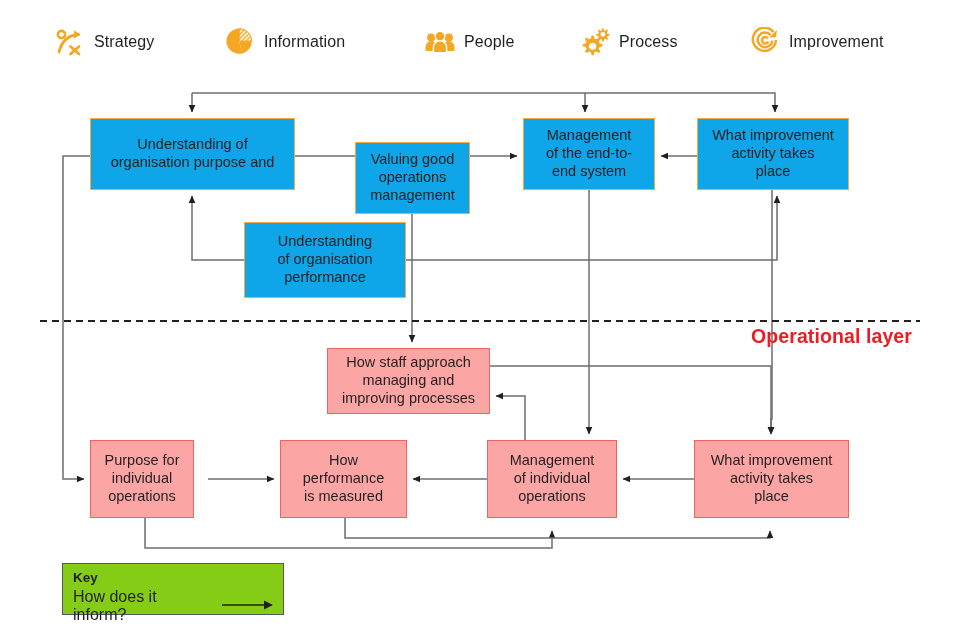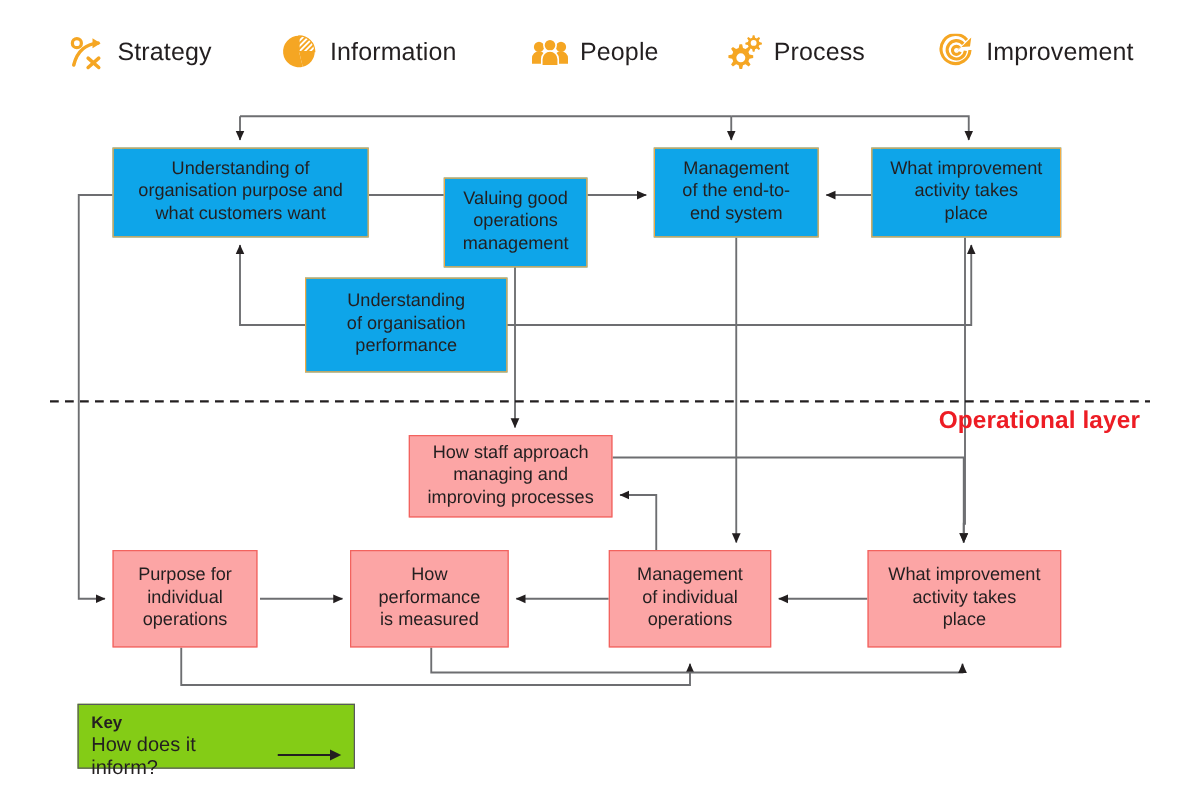--- a/index.html
+++ b/index.html
@@ -6,21 +6,21 @@
   body{width:960px;height:640px;position:relative;overflow:hidden;
        font-family:"Liberation Sans",sans-serif;color:#231f20;}
 
   #canvas{position:absolute;left:0;top:0;width:960px;height:640px;}
 
   svg.wires{position:absolute;left:0;top:0;width:960px;height:640px;pointer-events:none;}
 
   
   .legend{position:absolute;left:0;top:0;width:960px;height:80px;}
   .legend-item{position:absolute;display:flex;align-items:center;gap:9px;top:27px;}
-  .legend-label{font-size:20px;color:#231f20;white-space:nowrap;letter-spacing:.1px;}
+  .legend-label{font-size:16px;color:#231f20;white-space:nowrap;letter-spacing:.1px;}
   .legend-ico{width:30px;height:30px;position:relative;flex:0 0 auto;}
 
   
   .node{position:absolute;box-sizing:border-box;display:flex;align-items:center;
         justify-content:center;text-align:center;line-height:1.22;
         font-size:14.5px;color:#231f20;padding:3px 5px;}
   .node.org{background:#0ea5e9;border:1.4px solid #f3ab42;}
   .node.ops{background:#fca5a5;border:1.4px solid #f2635f;}
   .node span{display:block;}
 
@@ -166,21 +166,20 @@
     <line x1="40" y1="321" x2="920" y2="321" stroke="#231f20" stroke-width="1.8" stroke-dasharray="7 5"></line>
   </svg>
 
   <div class="layer-cap" id="cap-ops">Operational layer</div>
 
   <div id="nodes-host">
       <div class="node org" id="org-purpose" style="left: 90px; top: 118px; width: 205px; height: 72px;">
         <div>
           <span>Understanding of</span>
           <span>organisation purpose and</span>
-          <span>what customers want</span>
         </div>
       </div>
       <div class="node org" id="org-valuing" style="left: 355px; top: 118px; width: 115px; height: 72px; margin-top: 24px;">
         <div>
           <span>Valuing good</span>
           <span>operations</span>
           <span>management</span>
         </div>
       </div>
       <div class="node org" id="org-endtoend" style="left: 523px; top: 118px; width: 132px; height: 72px;">
@@ -204,21 +203,21 @@
           <span>performance</span>
         </div>
       </div>
       <div class="node ops" id="ops-staff" style="left: 327px; top: 348px; width: 163px; height: 66px;">
         <div>
           <span>How staff approach</span>
           <span>managing and</span>
           <span>improving processes</span>
         </div>
       </div>
-      <div class="node ops" id="ops-purpose" style="left: 90px; top: 440px; width: 116px; height: 78px;">
+      <div class="node ops" id="ops-purpose" style="left: 90px; top: 440px; width: 104px; height: 78px;">
         <div>
           <span>Purpose for</span>
           <span>individual</span>
           <span>operations</span>
         </div>
       </div>
       <div class="node ops" id="ops-performance" style="left: 280px; top: 440px; width: 127px; height: 78px;">
         <div>
           <span>How</span>
           <span>performance</span>

